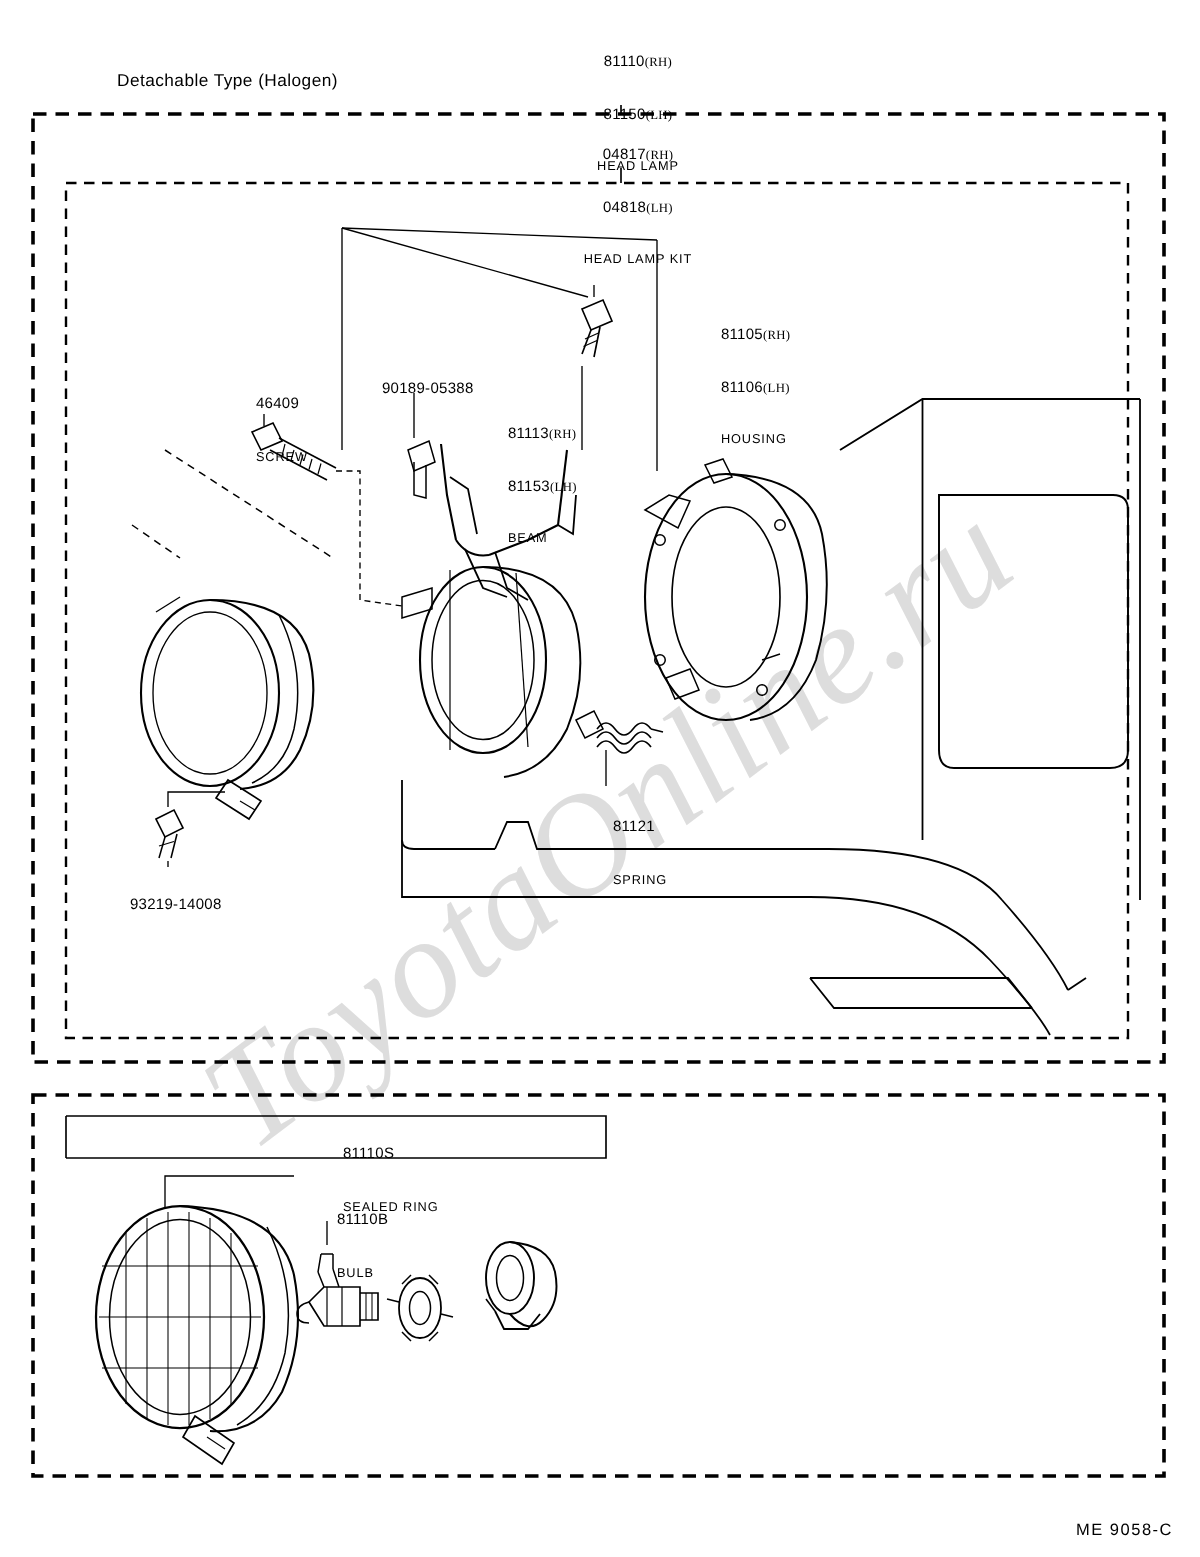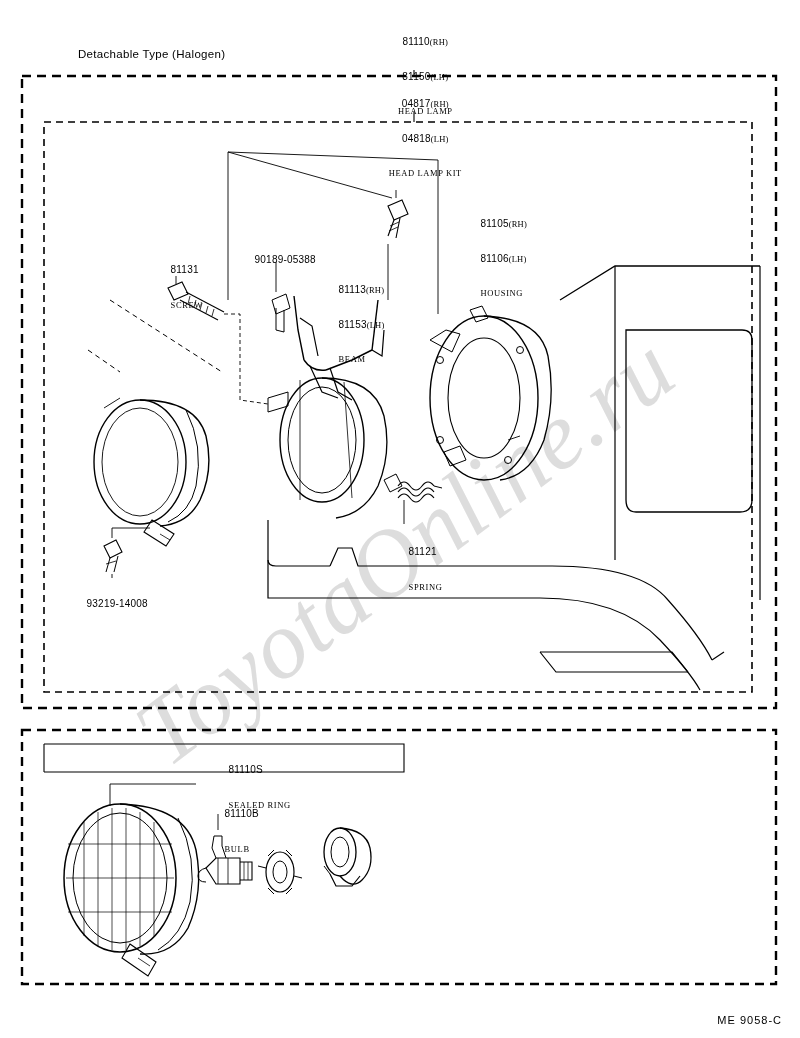--- a/index.html
+++ b/index.html
@@ -38,21 +38,21 @@
     font-family: "Liberation Sans", sans-serif;
   }
   .lbl .sub {
     font-size: 8.5px;
     font-family: Liberation Serif, serif;
     text-align: center;
   }
   .lbl .desc {
     font-size: 8.5px;
     letter-spacing: 0.6px;
-    font-family: Liberation Serif, serif;
+    font-family: Liberation Sans, sans-serif;
   }
   .ctr { text-align: center; }
   .lft { text-align: left; }
   .wm {
     position: absolute;
     left: 20px;
     top: 120px;
     width: 770px;
     height: 860px;
     pointer-events: none;
@@ -277,21 +277,21 @@
   </div>
 
 
   <div class="lbl lft" style="left:462px; top:196px;">
     <span class="num">81105</span><span class="sub">(RH)</span><br>
     <span class="num">81106</span><span class="sub">(LH)</span><br>
     <span class="desc">HOUSING</span>
   </div>
 
   <div class="lbl lft" style="left:152px; top:242px;">
-    <span class="num">81131</span><br>
+    <span class="num">46409</span><br>
     <span class="desc">SCREW</span>
   </div>
 
   <div class="lbl lft" style="left:236px; top:232px;">
     <span class="num">90189-05388</span>
   </div>
 
   <div class="lbl lft" style="left:320px; top:262px;">
     <span class="num">81113</span><span class="sub">(RH)</span><br>
     <span class="num">81153</span><span class="sub">(LH)</span><br>

